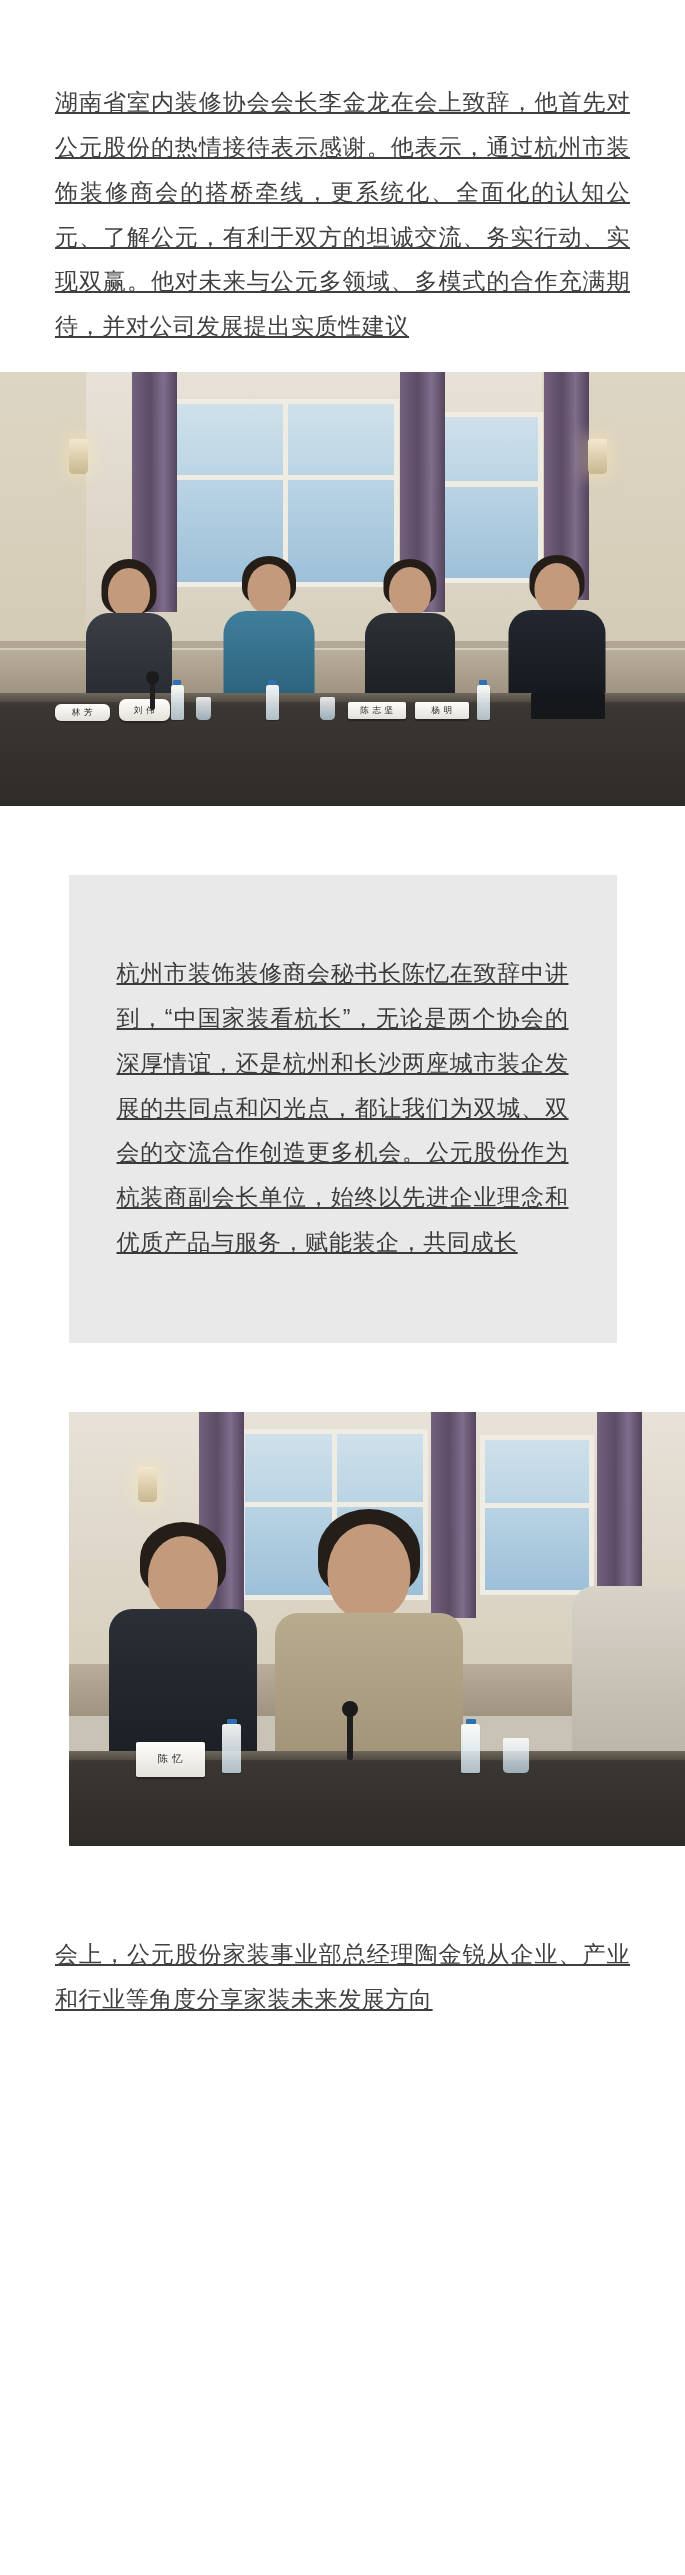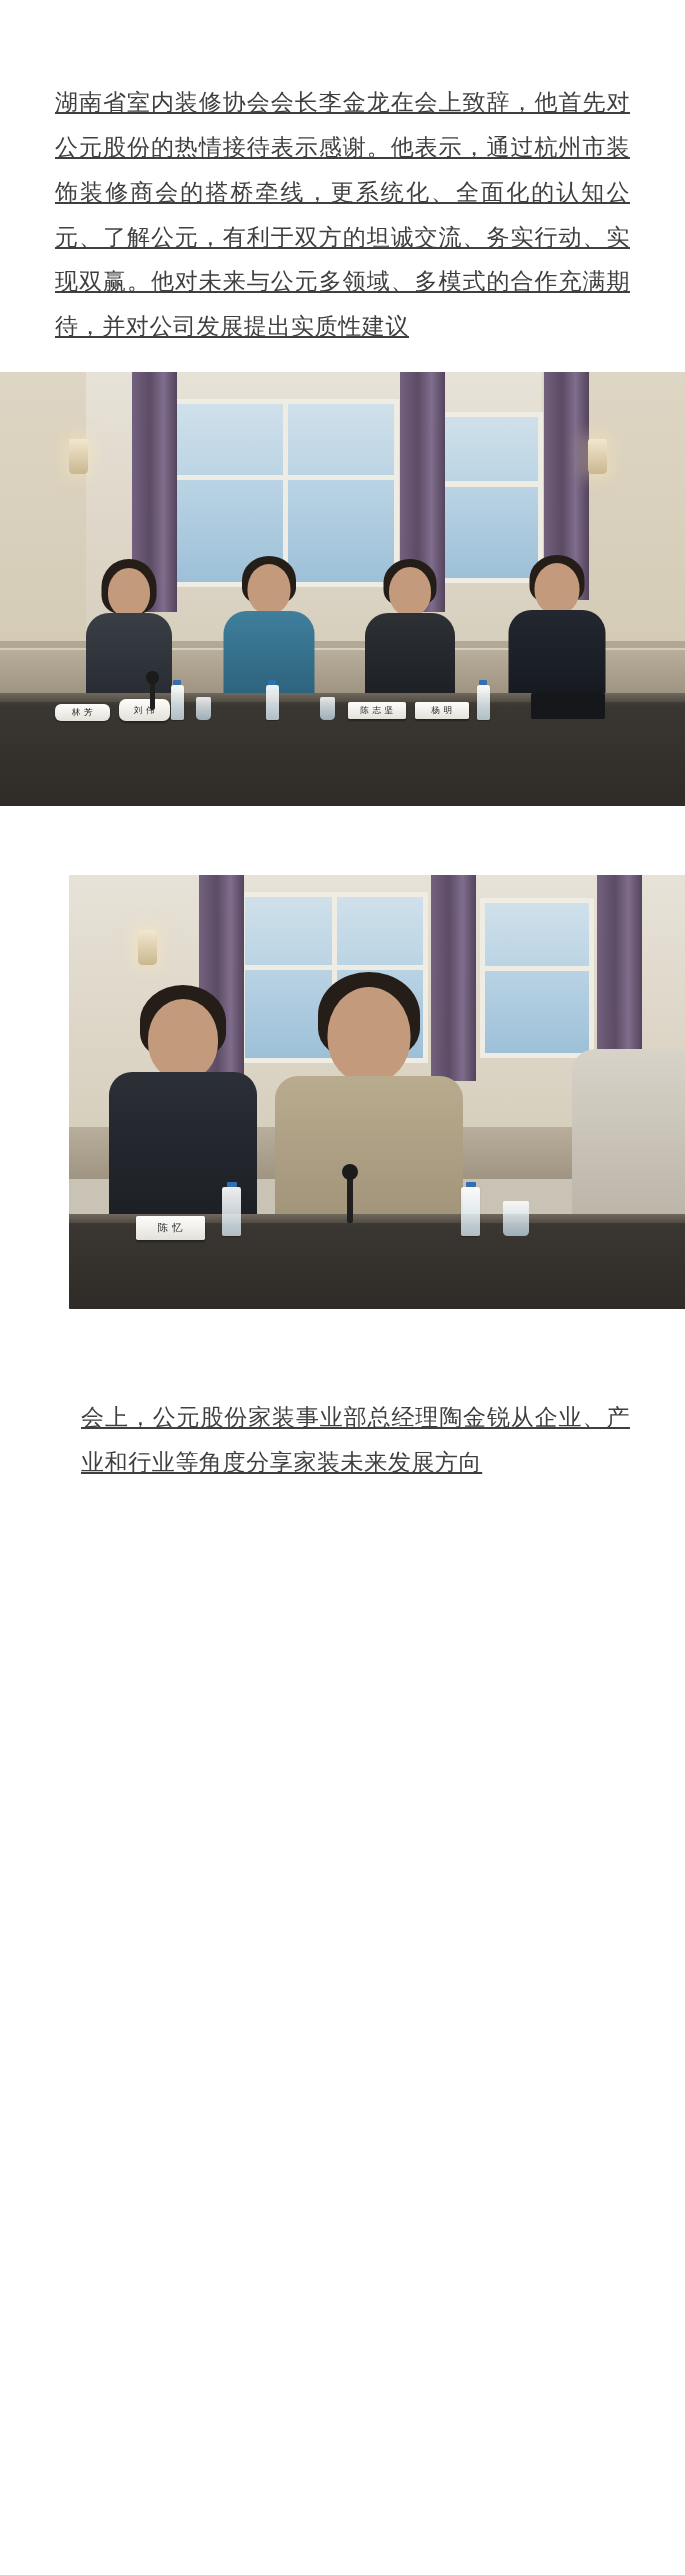--- a/index.html
+++ b/index.html
@@ -208,22 +208,21 @@
     background: #e9e9e9;
     padding: 53px 48px 55px 48px;
     box-sizing: border-box;
   }
   .quote-card .para {
     color: #3b3b3b;
   }
 
   
   .closing-block {
-    padding: 63px 55px 69px 37px;
-    margin-left: 44px;
+    padding: 63px 55px 69px 55px;
   }
 </style>
 </head>
 <body>
 
 <div class="page">
 
   <section class="intro-block">
     <p class="para">湖南省室内装修协会会长李金龙在会上致辞，他首先对公元股份的热情接待表示感谢。他表示，通过杭州市装饰装修商会的搭桥牵线，更系统化、全面化的认知公元、了解公元，有利于双方的坦诚交流、务实行动、实现双赢。他对未来与公元多领域、多模式的合作充满期待，并对公司发展提出实质性建议</p>
   </section>
@@ -297,20 +296,25 @@
         <div class="glass" style="left:196px;bottom:86px;width:15px;height:23px;"></div>
         <div class="glass" style="left:320px;bottom:86px;width:15px;height:23px;"></div>
         <div class="mic" style="left:150px;bottom:96px;height:32px;">
             <span class="ball"></span>
           </div>
         <div class="laptop" style="left:531px;bottom:87px;width:74px;height:26px;"></div>
       </div>
     </div>
   </figure>
 
+  <section class="quote-wrap">
+    <div class="quote-card">
+      <p class="para">杭州市装饰装修商会秘书长陈忆在致辞中讲到，“中国家装看杭长”，无论是两个协会的深厚情谊，还是杭州和长沙两座城市装企发展的共同点和闪光点，都让我们为双城、双会的交流合作创造更多机会。公元股份作为杭装商副会长单位，始终以先进企业理念和优质产品与服务，赋能装企，共同成长</p>
+    </div>
+  </section>
 
   <figure class="photo-wrap second-wrap">
     <div class="photo second">
       <div class="scene">
         <div class="wall" style="height:60%;"></div>
 
         <div class="window" style="left:171px;top:17px;width:188px;height:171px;">
           <div class="mullion-v" style="left:50%;margin-left:-2.3px;"></div>
           <div class="mullion-h" style="top:42%;"></div>
         </div>
@@ -337,21 +341,21 @@
           <div class="body" style="top:104px;width:188px;height:183px;background:linear-gradient(180deg,#b9ab8e,#9b8e73);"></div>
         </div>
         <div class="person" style="left:503px;bottom:18%;width:126px;height:188px;">
           <div class="body" style="top:5.7px;width:126px;height:183px;background:linear-gradient(180deg,#d8d3c9,#b9b2a5);"></div>
         </div>
 
         <div class="front-table" style="height:22%;">
           <div class="edge"></div>
         </div>
 
-        <div class="nameplate" style="left:67px;bottom:69px;width:69px;height:24px;font-size:10.3px;">陈  忆</div>
+        <div class="nameplate" style="left:67px;bottom:69px;width:69px;height:35px;font-size:10.3px;">陈  忆</div>
 
         <div class="bottle" style="left:153px;bottom:73px;height:49px;width:19.4px;">
             <span class="cap" style="left:4.6px;width:10.3px;"></span>
           </div>
         <div class="bottle" style="left:392px;bottom:73px;height:49px;width:19.4px;">
             <span class="cap" style="left:4.6px;width:10.3px;"></span>
           </div>
         <div class="glass" style="left:434px;bottom:73px;width:26px;height:35px;"></div>
         <div class="mic" style="left:278px;bottom:86px;height:50px;width:5.7px;">
             <span class="ball" style="width:16px;height:16px;left:-5.1px;top:-9px;"></span>

